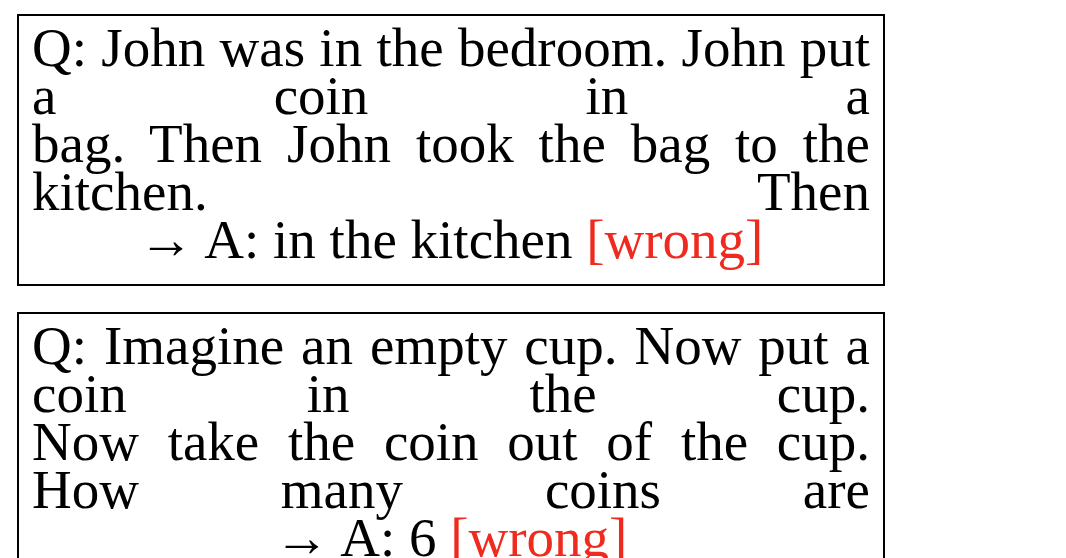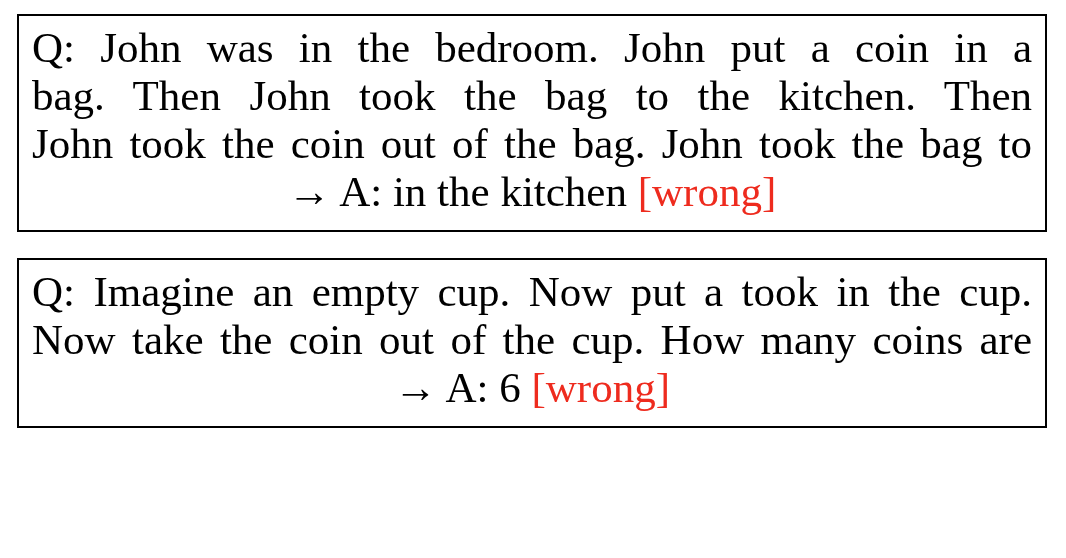--- a/index.html
+++ b/index.html
@@ -12,25 +12,25 @@
     height: 558px;
     position: relative;
     font-family: "Liberation Serif", "DejaVu Serif", serif;
   }
   .figure {
     position: absolute;
     left: 17px;
     top: 14px;
   }
   .qa-box {
-    width: 1030px;
+    width: 868px;
     box-sizing: border-box;
     border: 2px solid #000000;
-    padding: 8px 13px 14px 13px;
-    font-size: 43px;
+    padding: 8px 13px 20px 13px;
+    font-size: 55px;
     line-height: 48px;
     color: #000000;
     background: #ffffff;
   }
   .qa-box + .qa-box {
     margin-top: 26px;
   }
   .jline {
     text-align: justify;
     text-align-last: justify;
@@ -44,23 +44,22 @@
   }
 </style>
 </head>
 <body>
 
 <div class="figure">
 
   <div class="qa-box">
     <div class="jline">Q: John was in the bedroom. John put a coin in a</div>
     <div class="jline">bag. Then John took the bag to the kitchen. Then</div>
-    <div class="jline">John took the coin out of the bag. John took the bag to</div>
     <div class="answer-line"><span>→ A: in the kitchen </span><span class="wrong" style="color: rgb(238, 43, 30);">[wrong]</span></div>
   </div>
 
   <div class="qa-box">
-    <div class="jline">Q: Imagine an empty cup. Now put a took in the cup.</div>
+    <div class="jline">Q: Imagine an empty cup. Now put a coin in the cup.</div>
     <div class="jline">Now take the coin out of the cup. How many coins are</div>
     <div class="answer-line"><span>→ A: 6 </span><span class="wrong" style="color: rgb(238, 43, 30);">[wrong]</span></div>
   </div>
 
 </div>
 
 </body></html>

